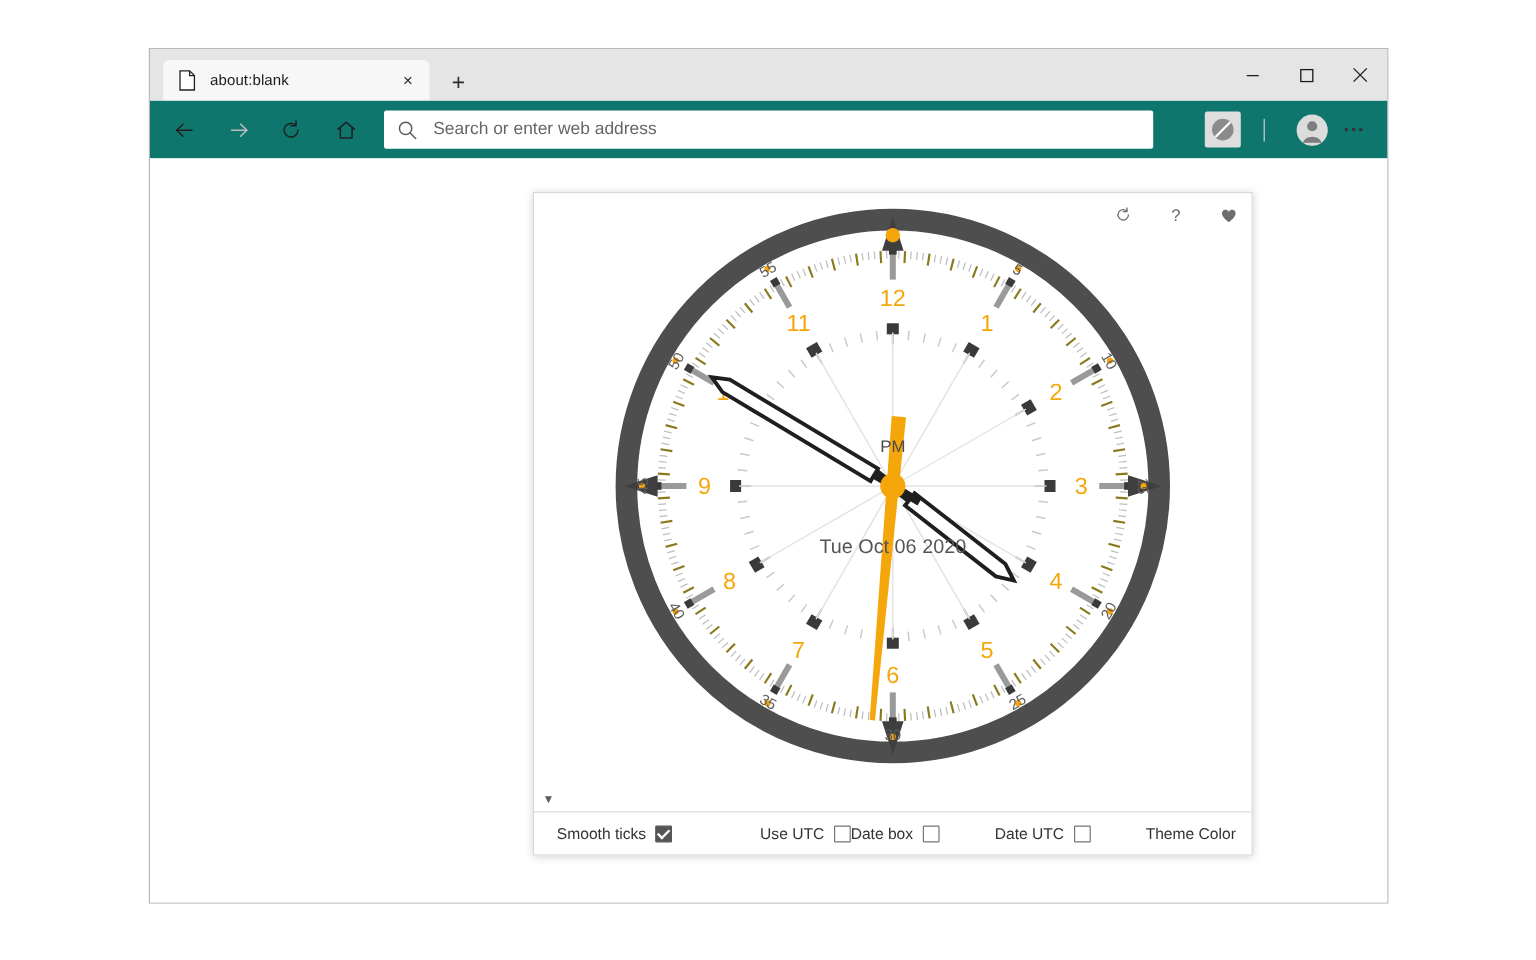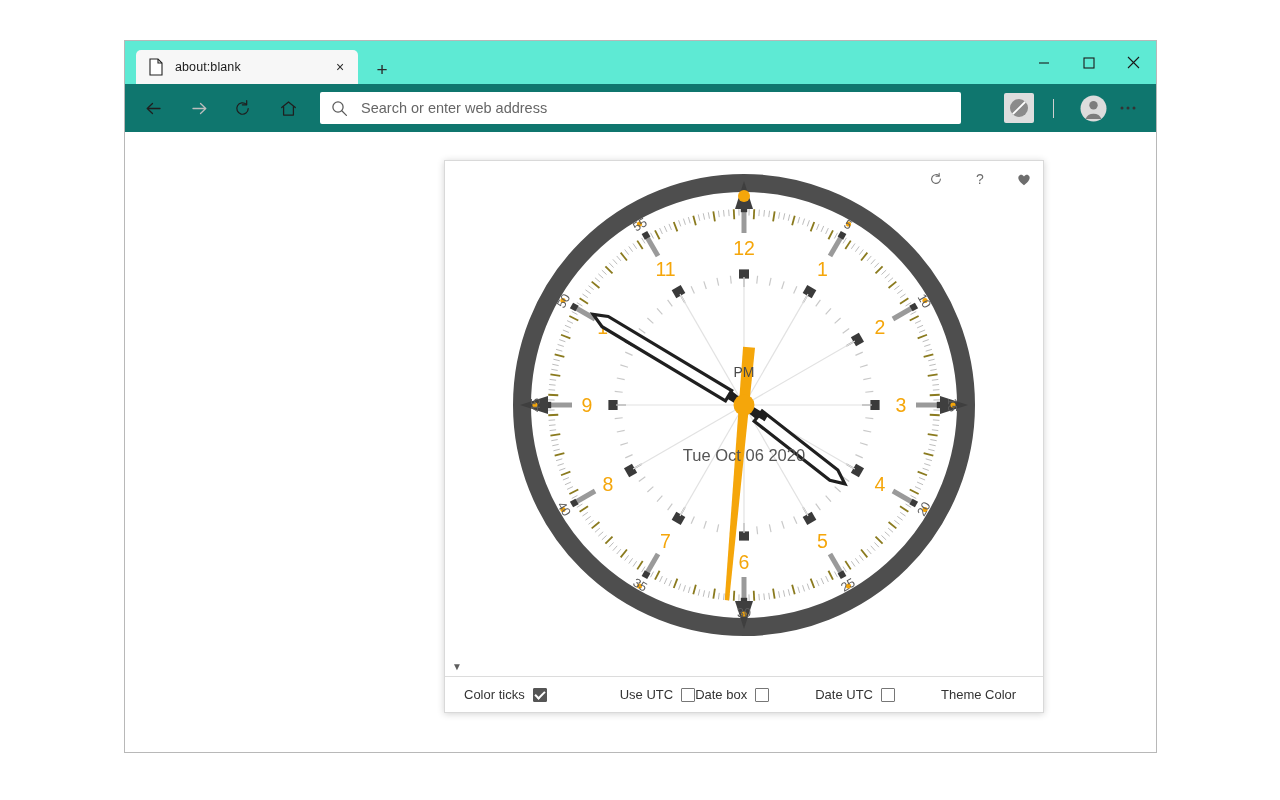--- a/index.html
+++ b/index.html
@@ -30,21 +30,21 @@
     border: 1px solid #b8b8b8;
     box-sizing: border-box;
   }
 
   
   .titlebar {
     position: absolute;
     left: 0; top: 0;
     width: 100%;
     height: 43px;
-    background: #5eead4;
+    background: #e5e5e5;
     box-sizing: border-box;
   }
   .tab {
     position: absolute;
     left: 11px;
     top: 9px;
     width: 222px;
     height: 34px;
     background: #f7f7f7;
     border-radius: 5px 5px 0 0;
@@ -813,21 +813,21 @@
               </g>
             <text id="meridiem-text" x="232" y="204" text-anchor="middle" font-family="Liberation Sans, sans-serif" font-size="14" fill="#4a4a4a">PM</text>
             <text id="date-text" x="232" y="288" text-anchor="middle" font-family="Liberation Sans, sans-serif" font-size="16.5" fill="#555555">Tue Oct 06 2020</text>
           </svg>
         </div>
 
         <div class="panel-expander">▼</div>
 
         <div class="controls-bar">
           <div class="ctrl ctrl-0">
-            <span>Color ticks</span>
+            <span>Smooth ticks</span>
             <span class="cbox checked"></span>
           </div>
           <div class="ctrl ctrl-1">
             <span>Use UTC</span>
             <span class="cbox"></span>
           </div>
           <div class="ctrl ctrl-2">
             <span>Date box</span>
             <span class="cbox"></span>
           </div>

